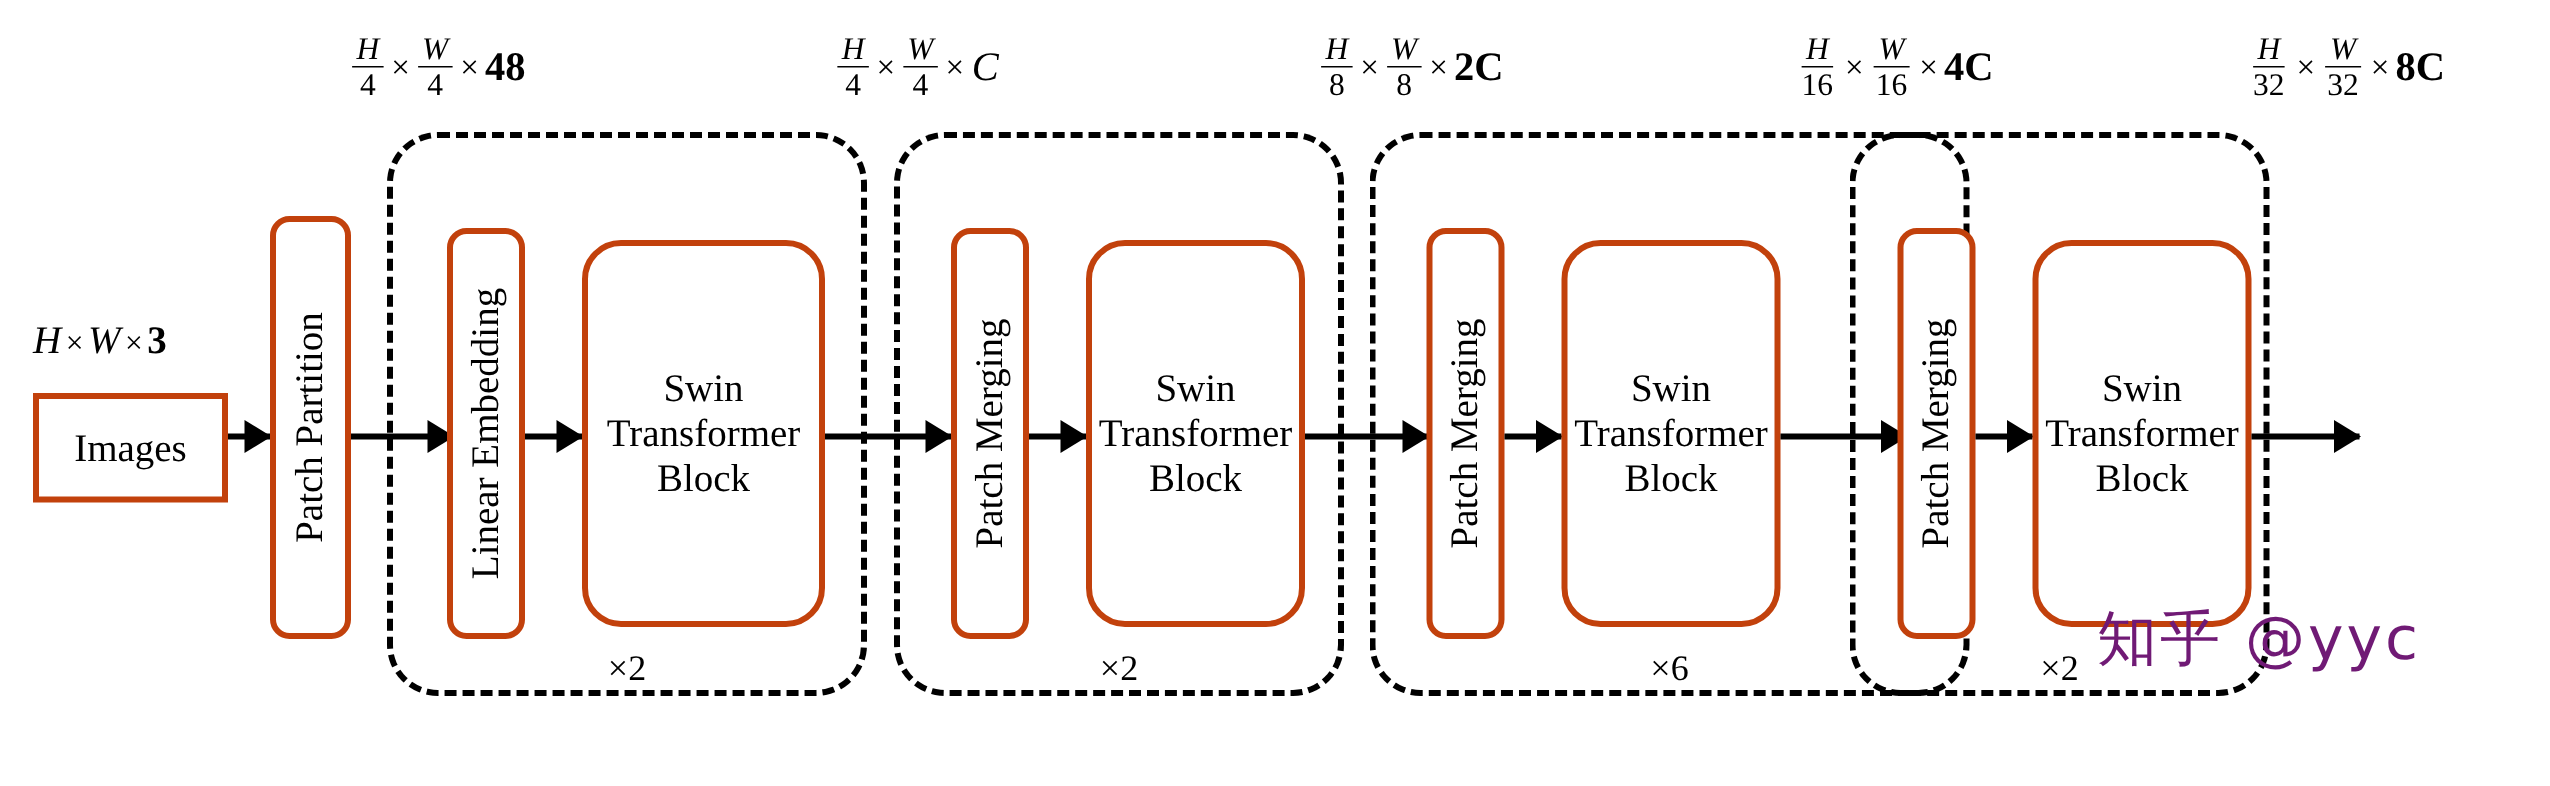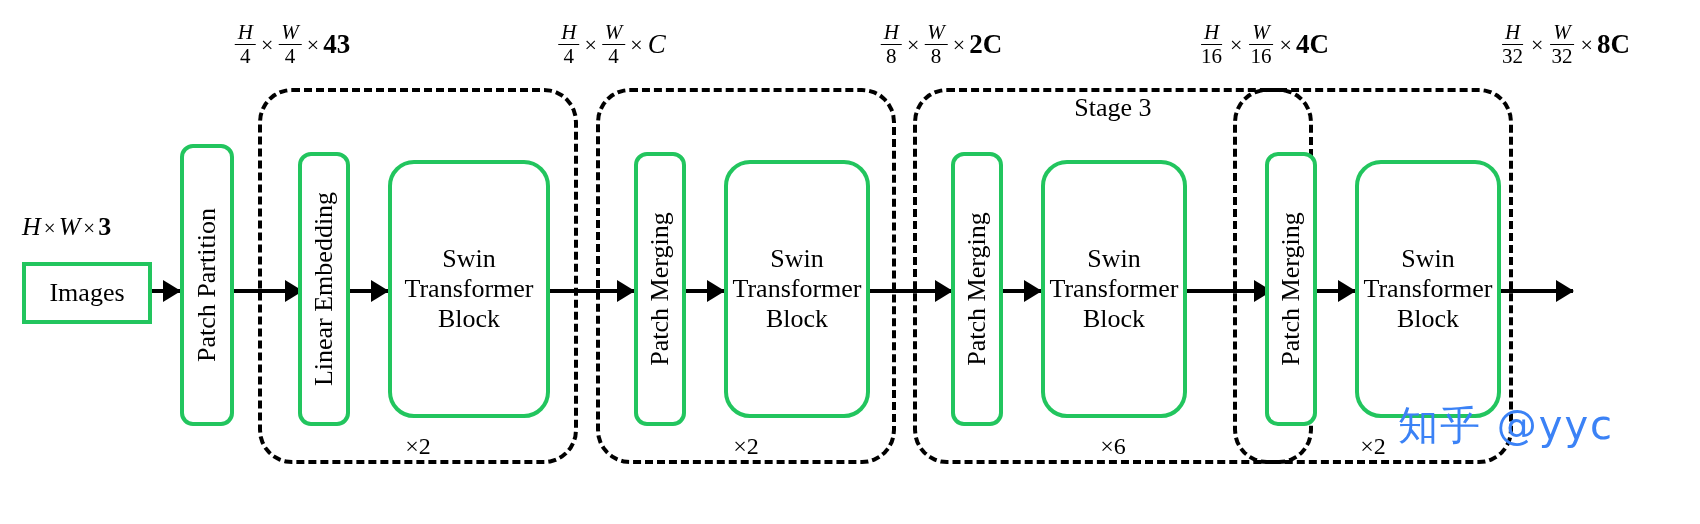--- a/index.html
+++ b/index.html
@@ -97,21 +97,21 @@
     right: 0;
     text-align: center;
     font-size: 24px;
     line-height: 1;
     white-space: nowrap;
   }
 
   
   .box {
     position: absolute;
-    border: 4px solid #22c55e;
+    border: 4px solid #c2410c;
     box-sizing: border-box;
     background: #ffffff;
     display: flex;
     align-items: center;
     justify-content: center;
   }
   .box.sharp { border-radius: 0; }
   .box.thin-rounded { border-radius: 13px; }
   .box.big-rounded { border-radius: 26px; }
 
@@ -149,21 +149,21 @@
     border-top: 11px solid transparent;
     border-bottom: 11px solid transparent;
     border-left: 18px solid #000000;
     transform: translateY(-50%);
   }
 
   
   #watermark {
     position: absolute;
     font-size: 40px;
-    color: #3b82f6;
+    color: #701a75;
     white-space: nowrap;
     letter-spacing: 2px;
     font-family: "DejaVu Sans", sans-serif;
     pointer-events: none;
   }
 </style>
 </head>
 <body>
 
 <div id="figure">
@@ -172,21 +172,21 @@
     <span class="frac">
       <span class="num">H</span>
       <span class="den">4</span>
     </span>
     <span class="times">×</span>
     <span class="frac">
       <span class="num">W</span>
       <span class="den">4</span>
     </span>
     <span class="times">×</span>
-    <span class="coef">43</span>
+    <span class="coef">48</span>
   </div>
 
   <div class="dim-label" style="left:612px; top:22px;">
     <span class="frac">
       <span class="num">H</span>
       <span class="den">4</span>
     </span>
     <span class="times">×</span>
     <span class="frac">
       <span class="num">W</span>
@@ -235,21 +235,21 @@
       <span class="den">32</span>
     </span>
     <span class="times">×</span>
     <span class="coef">8C</span>
   </div>
 
   <div id="input-dim-label" style="left:22px; top:212px;">
     <span class="ital">H</span><span class="times">×</span><span class="ital">W</span><span class="times">×</span><span class="plain">3</span>
   </div>
 
-  <div class="box sharp" style="left:22px; top:262px; width:130px; height:62px;">
+  <div class="box sharp" style="left:22px; top:262px; width:130px; height:73px;">
     <span class="box-label-images">Images</span>
   </div>
 
   <div class="arrow" style="left:152px; top:289px; width:28px;"></div>
 
   <div class="box thin-rounded" style="left:180px; top:144px; width:54px; height:282px;">
     <span class="vlabel">Patch Partition</span>
   </div>
 
   <div class="arrow" style="left:234px; top:289px; width:68px;"></div>
@@ -288,21 +288,20 @@
     <span class="hlabel">
       <span>Swin</span><br>
       <span>Transformer</span><br>
       <span>Block</span>
     </span>
   </div>
 
   <div class="arrow" style="left:870px; top:289px; width:82px;"></div>
 
   <div class="stage" style="left:913px; top:88px; width:400px; height:376px;">
-    <div class="stage-title">Stage 3</div>
     <div class="stage-mult">×6</div>
   </div>
 
   <div class="box thin-rounded" style="left:951px; top:152px; width:52px; height:274px;">
     <span class="vlabel">Patch Merging</span>
   </div>
 
   <div class="arrow" style="left:1003px; top:289px; width:38px;"></div>
 
   <div class="box big-rounded" style="left:1041px; top:160px; width:146px; height:258px;">

